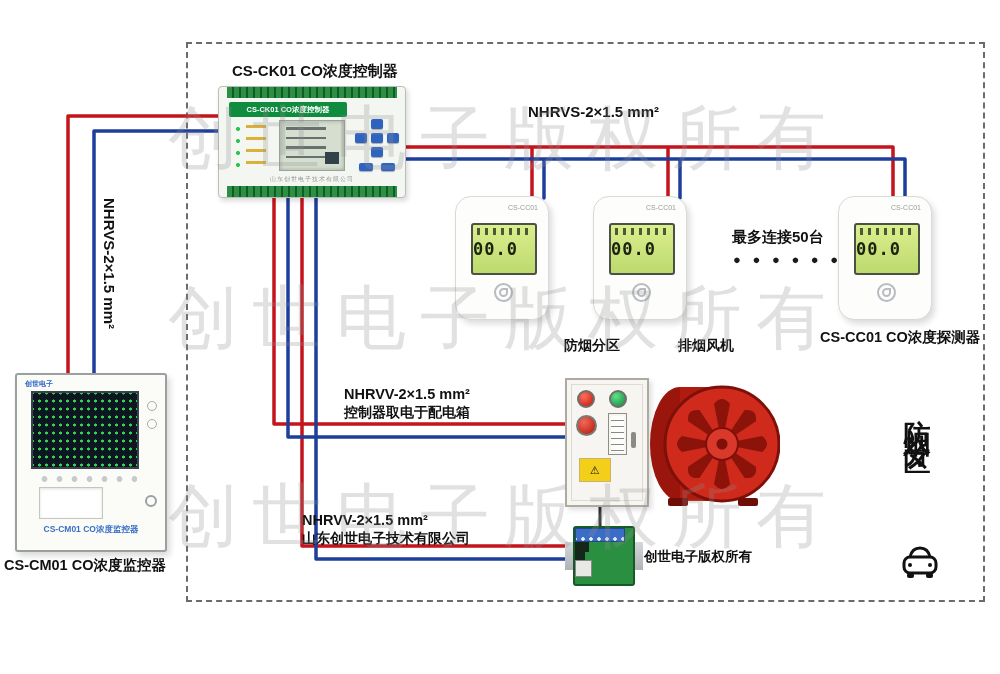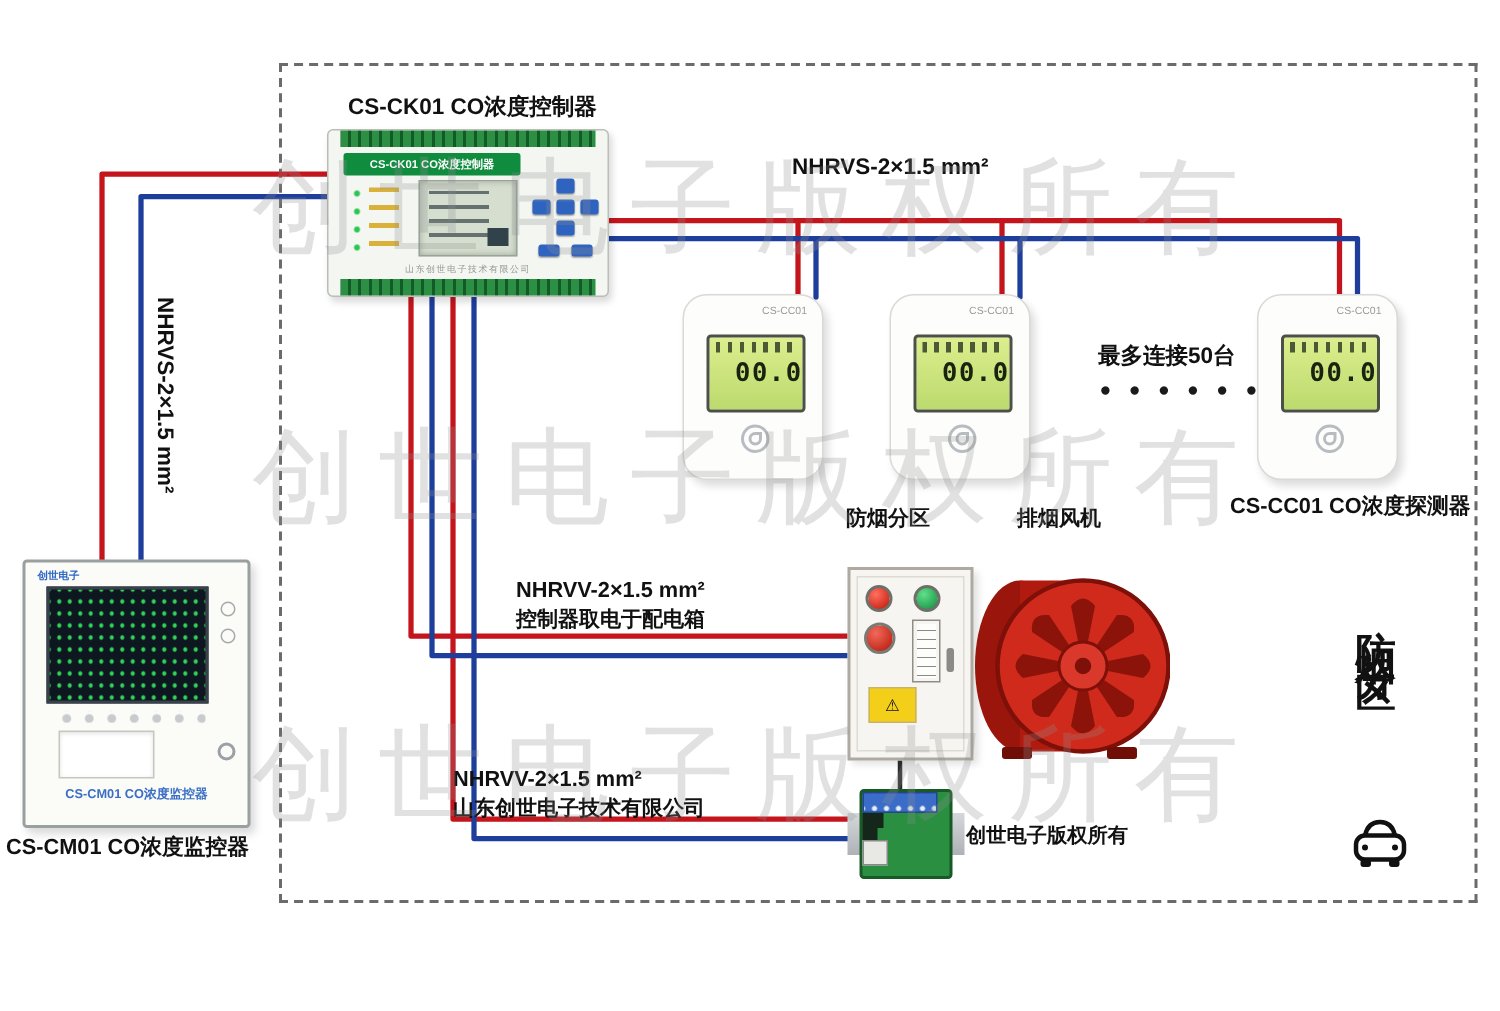--- a/index.html
+++ b/index.html
@@ -59,21 +59,21 @@
   
   .detector{width:92px;height:122px;background:#fdfdfc;border:1px solid #d9d9d6;border-radius:16px;
             box-shadow:3px 4px 6px rgba(0,0,0,.14);z-index:3;}
   .det1{left:455px;top:196px;} .det2{left:593px;top:196px;} .det3{left:838px;top:196px;}
   .detector>div{position:absolute;}
   .det-model{top:7px;right:10px;font-size:7px;color:#9a9a9a;}
   .det-lcd{left:15px;top:26px;width:62px;height:48px;background:linear-gradient(180deg,#dcee8e,#bcda6d);
            border:2px solid #4c5146;border-radius:3px;}
   .det-lcd-top{position:absolute;left:4px;top:3px;right:4px;height:7px;
            background:repeating-linear-gradient(90deg,rgba(30,40,25,.75) 0 3px,transparent 3px 8px);}
-  .det-lcd-read{position:absolute;left:0;right:0;top:14px;text-align:right;font-size:17px;font-weight:700;
+  .det-lcd-read{position:absolute;left:0;right:0;top:14px;text-align:left;font-size:17px;font-weight:700;
            color:#19230f;font-family:"DejaVu Sans Mono","Liberation Mono",monospace;letter-spacing:1px;}
   .det-logo{left:38px;top:86px;width:15px;height:15px;border:2px solid #b7bcc0;border-radius:50%;}
   .det-logo::after{content:"";position:absolute;left:3px;top:3px;width:5px;height:5px;border:2px solid #b7bcc0;
            border-radius:50% 0 50% 50%;}
 
   
   .monitor{left:15px;top:373px;width:148px;height:175px;background:#fbfbf8;border:2px solid #9aa0a0;
            border-radius:3px;box-shadow:3px 4px 6px rgba(0,0,0,.15);z-index:3;}
   .monitor>div{position:absolute;}
   .mon-brand{left:8px;top:4px;font-size:7px;color:#2f66c4;font-weight:700;}

